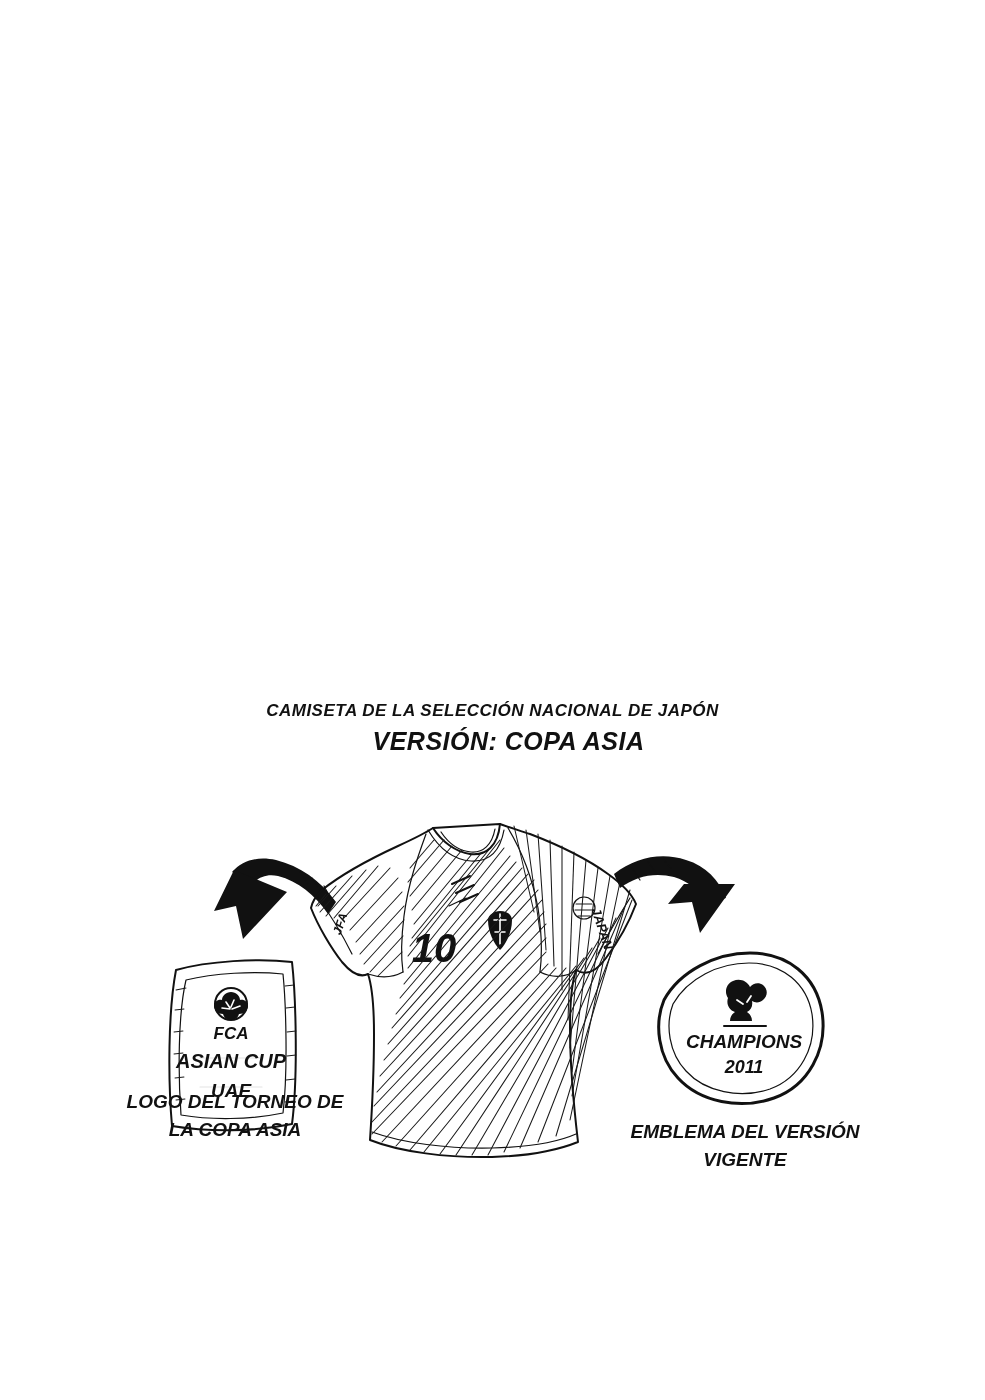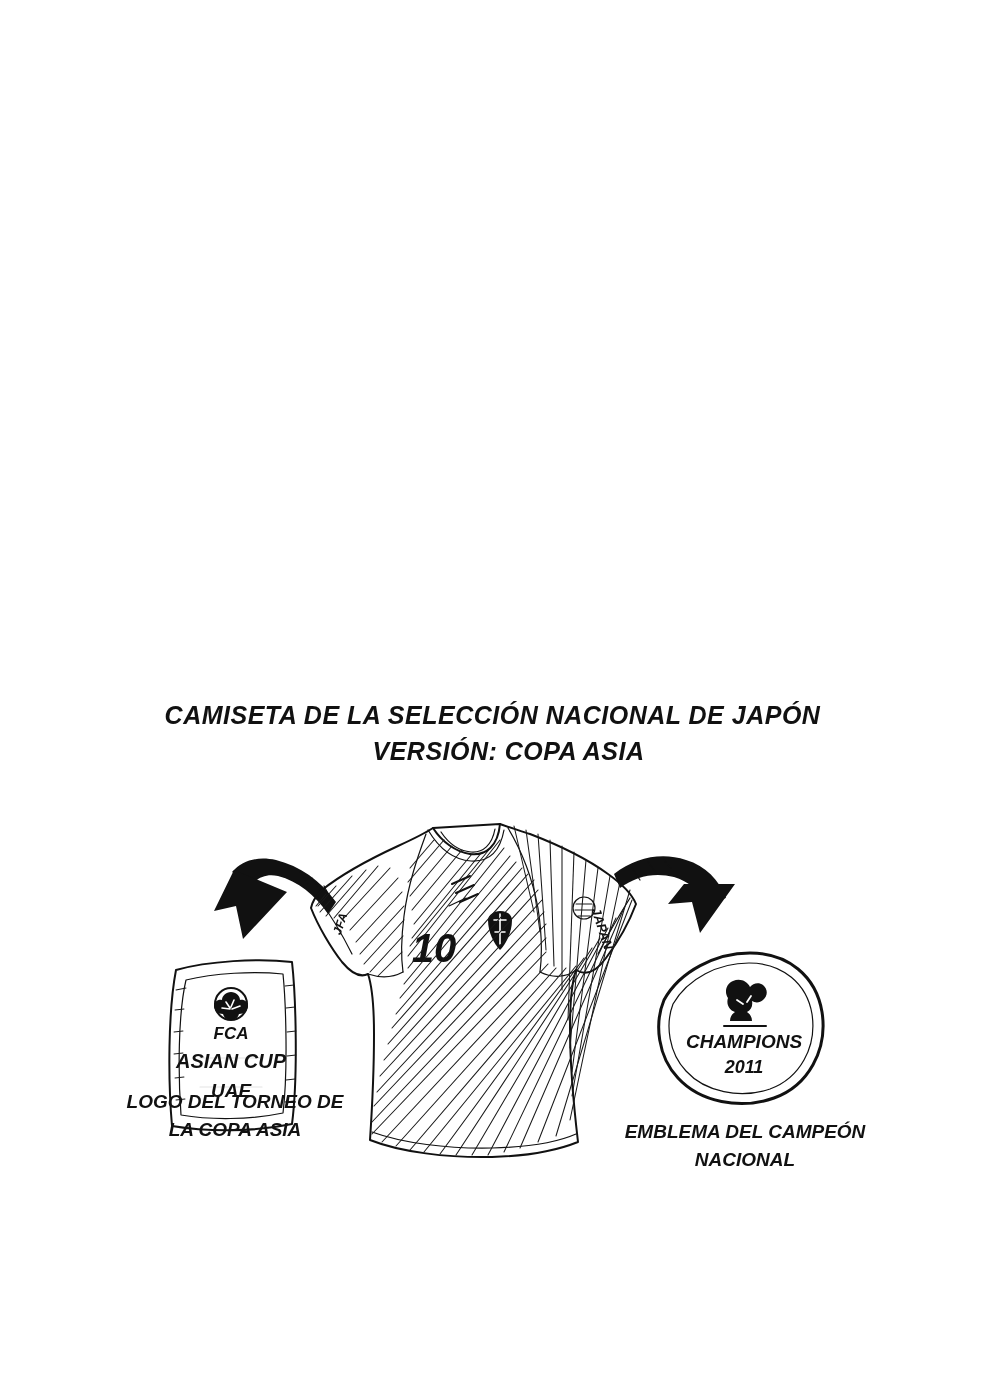--- a/index.html
+++ b/index.html
@@ -30,21 +30,21 @@
     text-align: center;
   }
   .title-line1, .title-line2 {
     font-family: "Liberation Sans", sans-serif;
     font-weight: bold;
     font-style: italic;
     letter-spacing: 0.5px;
     color: #111;
     line-height: 1.25;
   }
-  .title-line1 { font-size: 25px; }
+  .title-line1 { font-size: 17px; }
   .title-line2 { font-size: 25px; margin-top: 5px; margin-left: 32px; }
 
   
   .caption {
     position: absolute;
     font-family: "Liberation Sans", sans-serif;
     font-weight: bold;
     font-style: italic;
     font-size: 19px;
     line-height: 1.45;
@@ -267,15 +267,15 @@
         <path d="M538 834 L 546 950"></path>
         <path d="M526 830 L 540 932"></path>
         <path d="M514 826 L 534 912"></path>
       </g>
     </g>
 
   </svg>
   </div>
 
   <div class="caption caption-left">LOGO DEL TORNEO DE LA COPA ASIA</div>
-  <div class="caption caption-right">EMBLEMA DEL CAMPEÓN NACIONAL</div>
+  <div class="caption caption-right">EMBLEMA DEL VERSIÓN VIGENTE</div>
 
 </div>
 
 </body></html>

